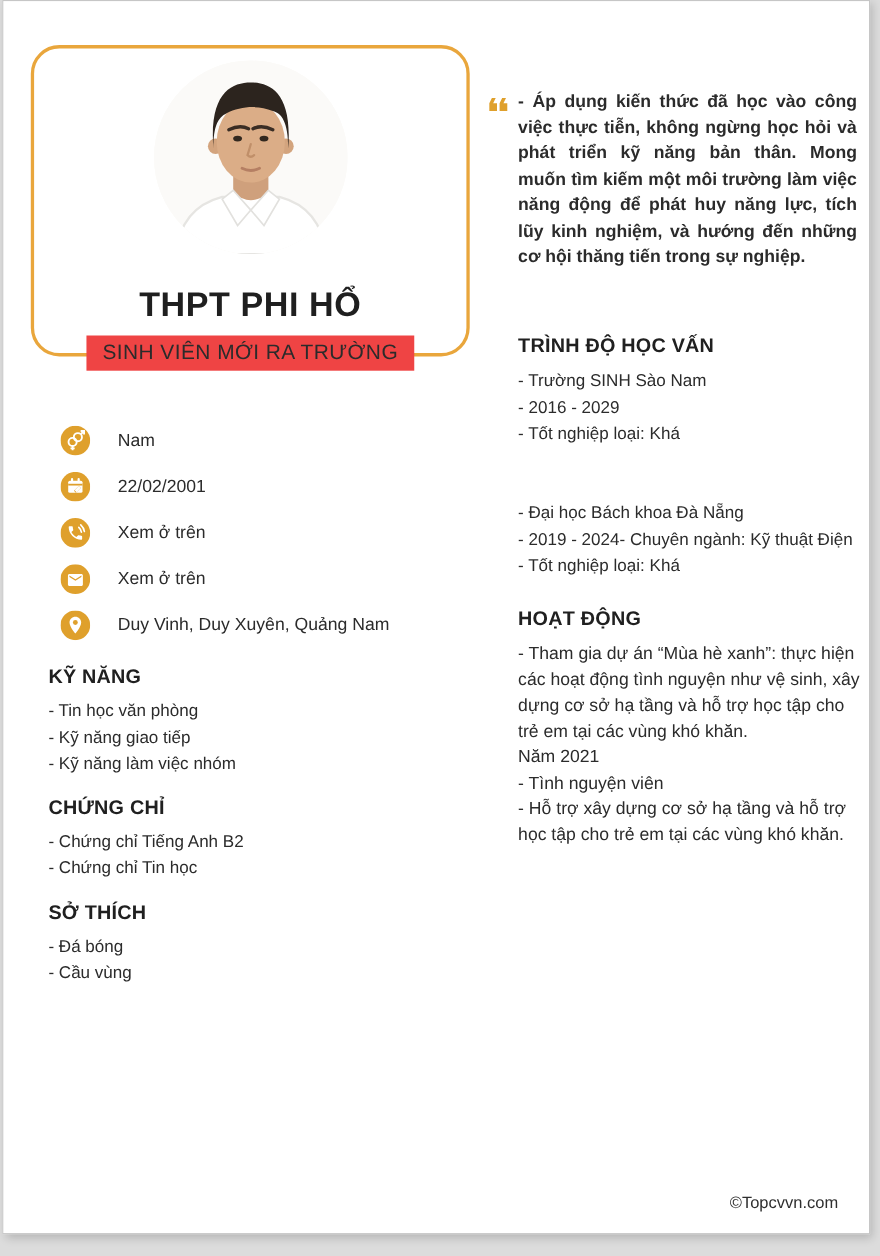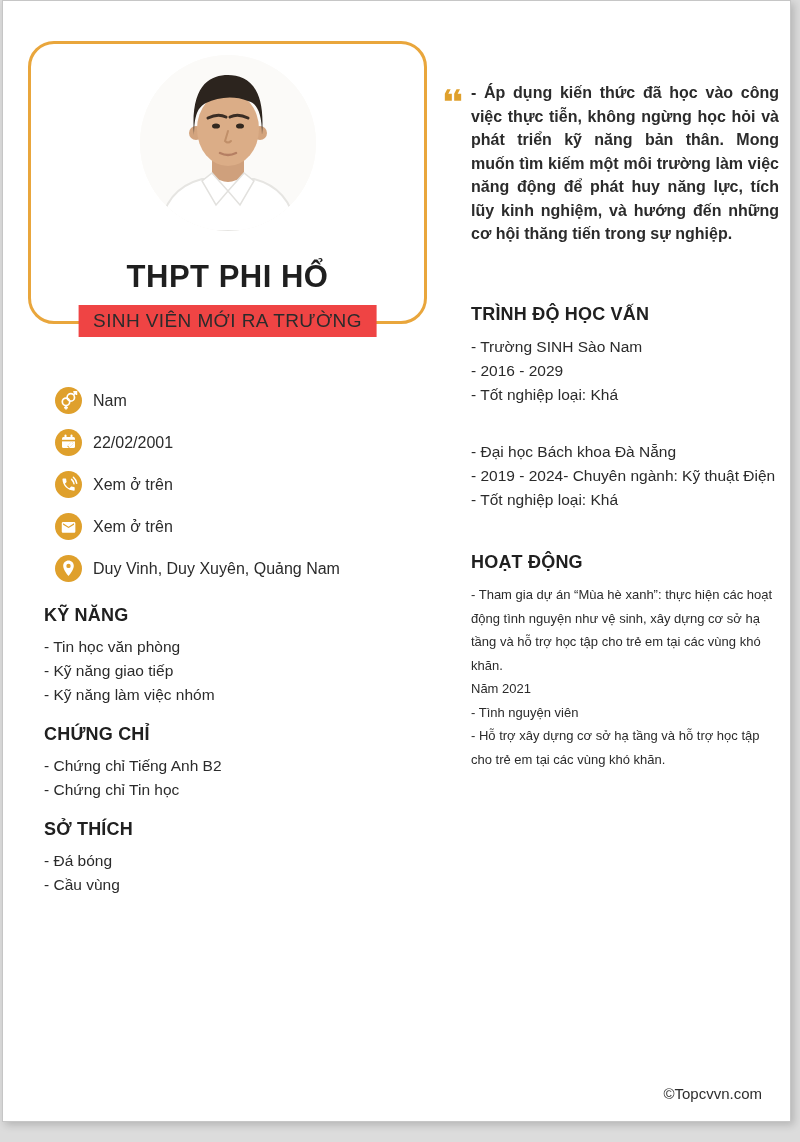--- a/index.html
+++ b/index.html
@@ -29,37 +29,37 @@
     position:absolute;top:215px;left:0;right:0;text-align:center;
     font-size:31px;font-weight:bold;color:#1f1f1f;letter-spacing:.5px;
   }
   .subtitle{
     position:absolute;left:50%;bottom:-16px;transform:translateX(-50%);
     background:#ef4444;padding:0 15px;white-space:nowrap;
     font-size:19px;line-height:32px;color:#2b2b2b;letter-spacing:.4px;
   }
   
   .contact{position:absolute;left:52px;top:386px;}
-  .c-row{display:flex;align-items:center;gap:11px;height:27px;margin-bottom:15px;font-size:16px;color:#2b2b2b;white-space:nowrap;}
+  .c-row{display:flex;align-items:center;gap:25px;height:27px;margin-bottom:15px;font-size:16px;color:#2b2b2b;white-space:nowrap;}
   .c-row svg{display:block;width:27px;height:27px;flex:0 0 27px;}
   
   .left-secs{position:absolute;left:41px;top:604px;width:370px;}
   .sec{margin-bottom:17px;}
   .sec h3{font-size:18px;font-weight:bold;color:#202020;margin:0 0 9px 0;letter-spacing:.2px;}
   .li{font-size:15.5px;line-height:24px;color:#2b2b2b;}
   
   .quote{position:absolute;left:435px;top:80px;width:341px;}
   .q-mark{position:absolute;left:0;top:0;}
   .q-text{margin-left:33px;width:308px;text-align:justify;font-size:16px;line-height:23.5px;color:#2b2b2b;font-weight:bold;}
   .education{position:absolute;left:468px;top:303px;width:315px;}
   .education h3,.activities h3{font-size:18px;font-weight:bold;color:#202020;margin:0 0 10px 0;letter-spacing:.2px;}
   .edu-line{font-size:15.5px;line-height:24px;white-space:nowrap;color:#2b2b2b;}
-  .edu-block2{margin-top:33px;}
+  .edu-block2{margin-top:48px;}
   .activities{position:absolute;left:468px;top:551px;width:313px;}
-  .act-line{font-size:13px;line-height:23.5px;color:#2b2b2b;}
+  .act-line{font-size:16px;line-height:23.5px;color:#2b2b2b;}
   
   .footer{position:absolute;right:28px;top:1084px;font-size:15px;color:#2e2e2e;}
 </style>
 </head>
 <body>
 
 <div class="page">
 
   <div class="frame">
     <div class="photo">

